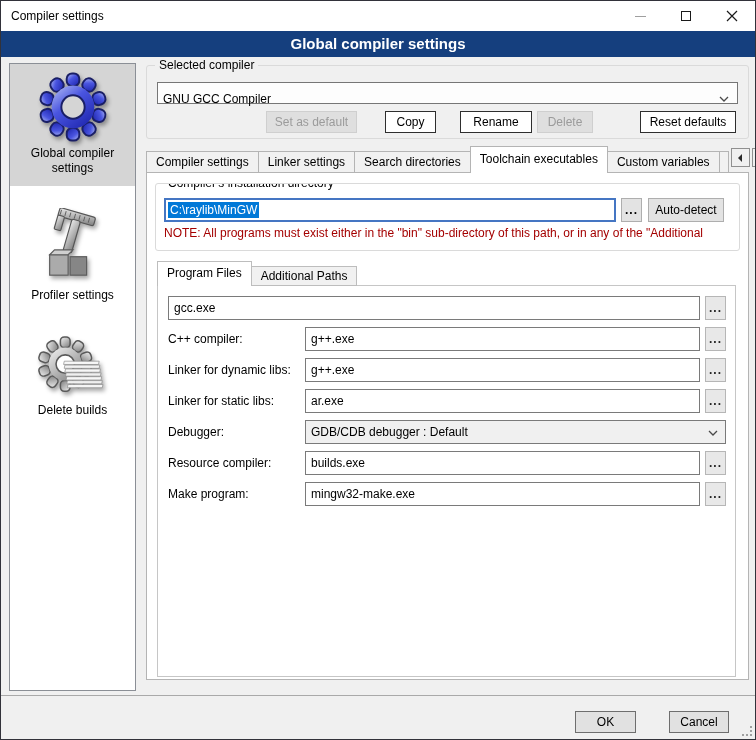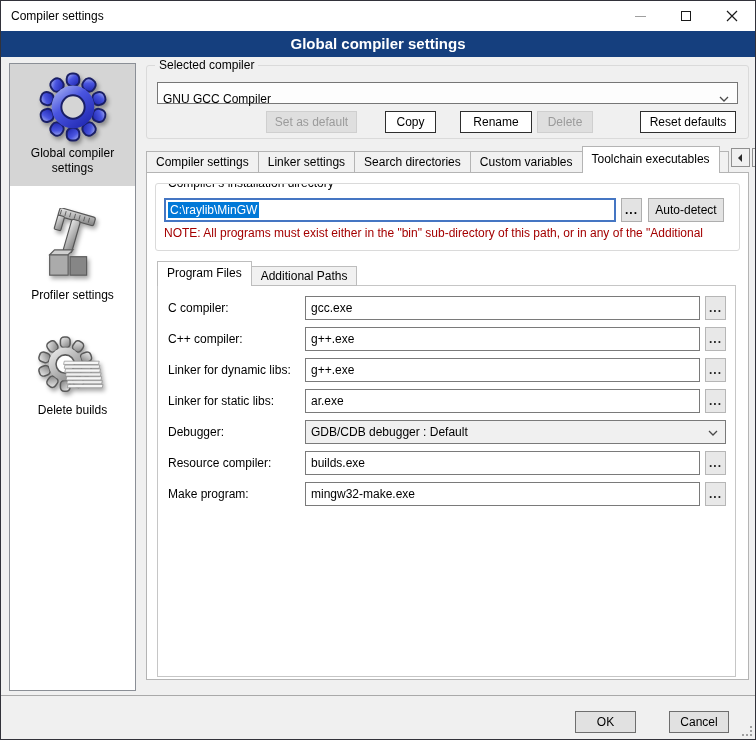--- a/index.html
+++ b/index.html
@@ -241,22 +241,22 @@
           <div class="btn b-rename">Rename</div>
           <div class="btn disabled b-delete">Delete</div>
           <div class="btn b-reset">Reset defaults</div>
         </div>
       </div>
 
       <div class="tabstrip">
         <div class="tab">Compiler settings</div>
         <div class="tab">Linker settings</div>
         <div class="tab">Search directories</div>
+        <div class="tab selected">Toolchain executables</div>
         <div class="tab">Custom variables</div>
-        <div class="tab selected">Toolchain executables</div>
         <div class="tab tab-last">Build options</div>
         <div class="tabarrows">
           <div class="arrowbtn">
             <svg width="6" height="8" viewBox="0 0 6 8">
                 <path d="M5 0 L1 4 L5 8 Z" fill="#2a2a2a"></path>
               </svg>
           </div>
           <div class="arrowbtn">
             
           </div>
@@ -278,21 +278,20 @@
         </div>
 
         <div class="subtabstrip">
           <div class="subtab selected">Program Files</div>
           <div class="subtab">Additional Paths</div>
         </div>
 
         <div class="subpanel">
 
           <div class="frow">
-            <span class="flabel">C compiler:</span>
             <div class="tfield">gcc.exe</div>
             <div class="b-browse">...</div>
           </div>
 
           <div class="frow">
             <span class="flabel">C++ compiler:</span>
             <div class="tfield">g++.exe</div>
             <div class="b-browse">...</div>
           </div>
 

